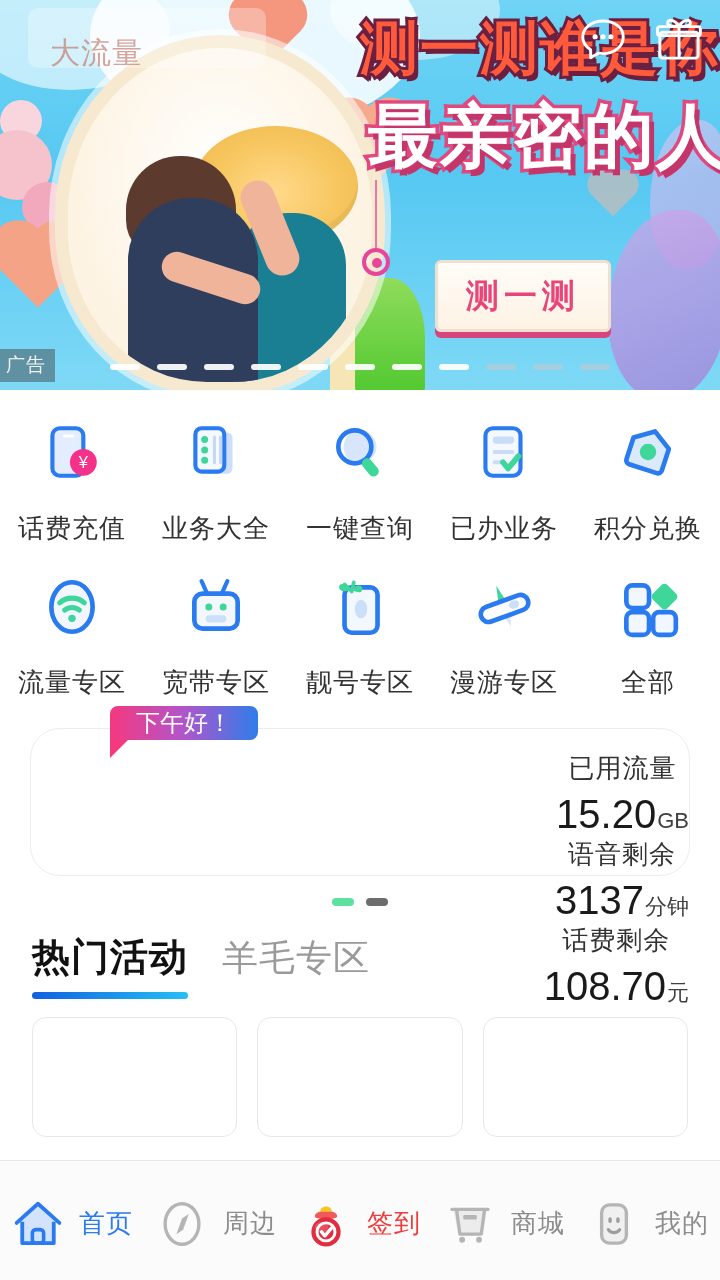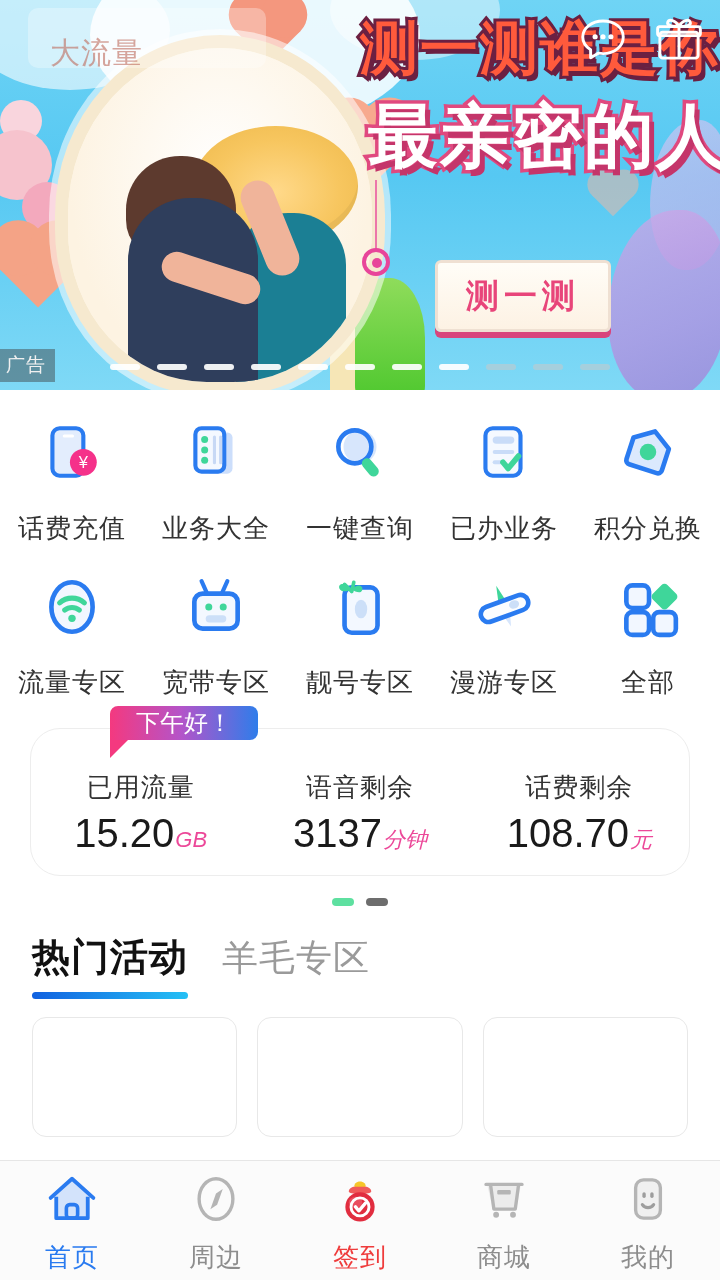--- a/index.html
+++ b/index.html
@@ -227,30 +227,31 @@
 
   
   .balance-wrap { position:relative; margin:12px 30px 0 30px; }
   .balance-card {
     position:relative;
     height:148px;
     border:1px solid #ededed;
     border-radius:30px;
     background:#fff;
     display:flex;
-    align-items:center;
+    align-items:flex-end;
     padding-top:22px;
+    flex-direction:column;
   }
   .bal-col { flex:1; text-align:center; }
   .bal-title { font-size:26px; color:#333; letter-spacing:1px; }
   .bal-val {
     margin-top:6px;
     font-size:40px; color:#1a1a1a; font-weight:500; letter-spacing:0px;
   }
-  .bal-unit { font-size:22px; color:#ec4899; font-weight:400; margin-left:1px;font-style:italic; }
+  .bal-unit { font-size:22px; color:#404040; font-weight:400; margin-left:1px; }
 
   .greet {
     position:absolute; left:80px; top:-22px;
     height:34px;
     padding:0 26px;
     display:flex; align-items:center;
     background:linear-gradient(90deg,#f4397f 0%,#b454c9 48%,#2f7dea 100%);
     border-radius:8px 8px 8px 0;
     z-index:3;
   }
@@ -297,21 +298,21 @@
 
   
   .bottom-nav {
     position:absolute; left:0; bottom:0;
     width:720px; height:120px;
     background:#fbfbfb;
     border-top:1px solid #e6e6e6;
     display:flex;
   }
   .nav-item {
-    flex:1; display:flex; flex-direction:column;
+    flex:1; display:flex; flex-direction:row;
     align-items:center; justify-content:center; gap:14px;
     padding-top:6px;
   }
   .nav-item svg { width:54px; height:54px; display:block; }
   .nav-lbl { font-size:26px; color:#8d8d8d; letter-spacing:1px; }
   .nav-item.active .nav-lbl { color:#2a7bf0; }
   .nav-item.signin .nav-lbl { color:#ef3c3c; }
 </style>
 </head>
 <body>

